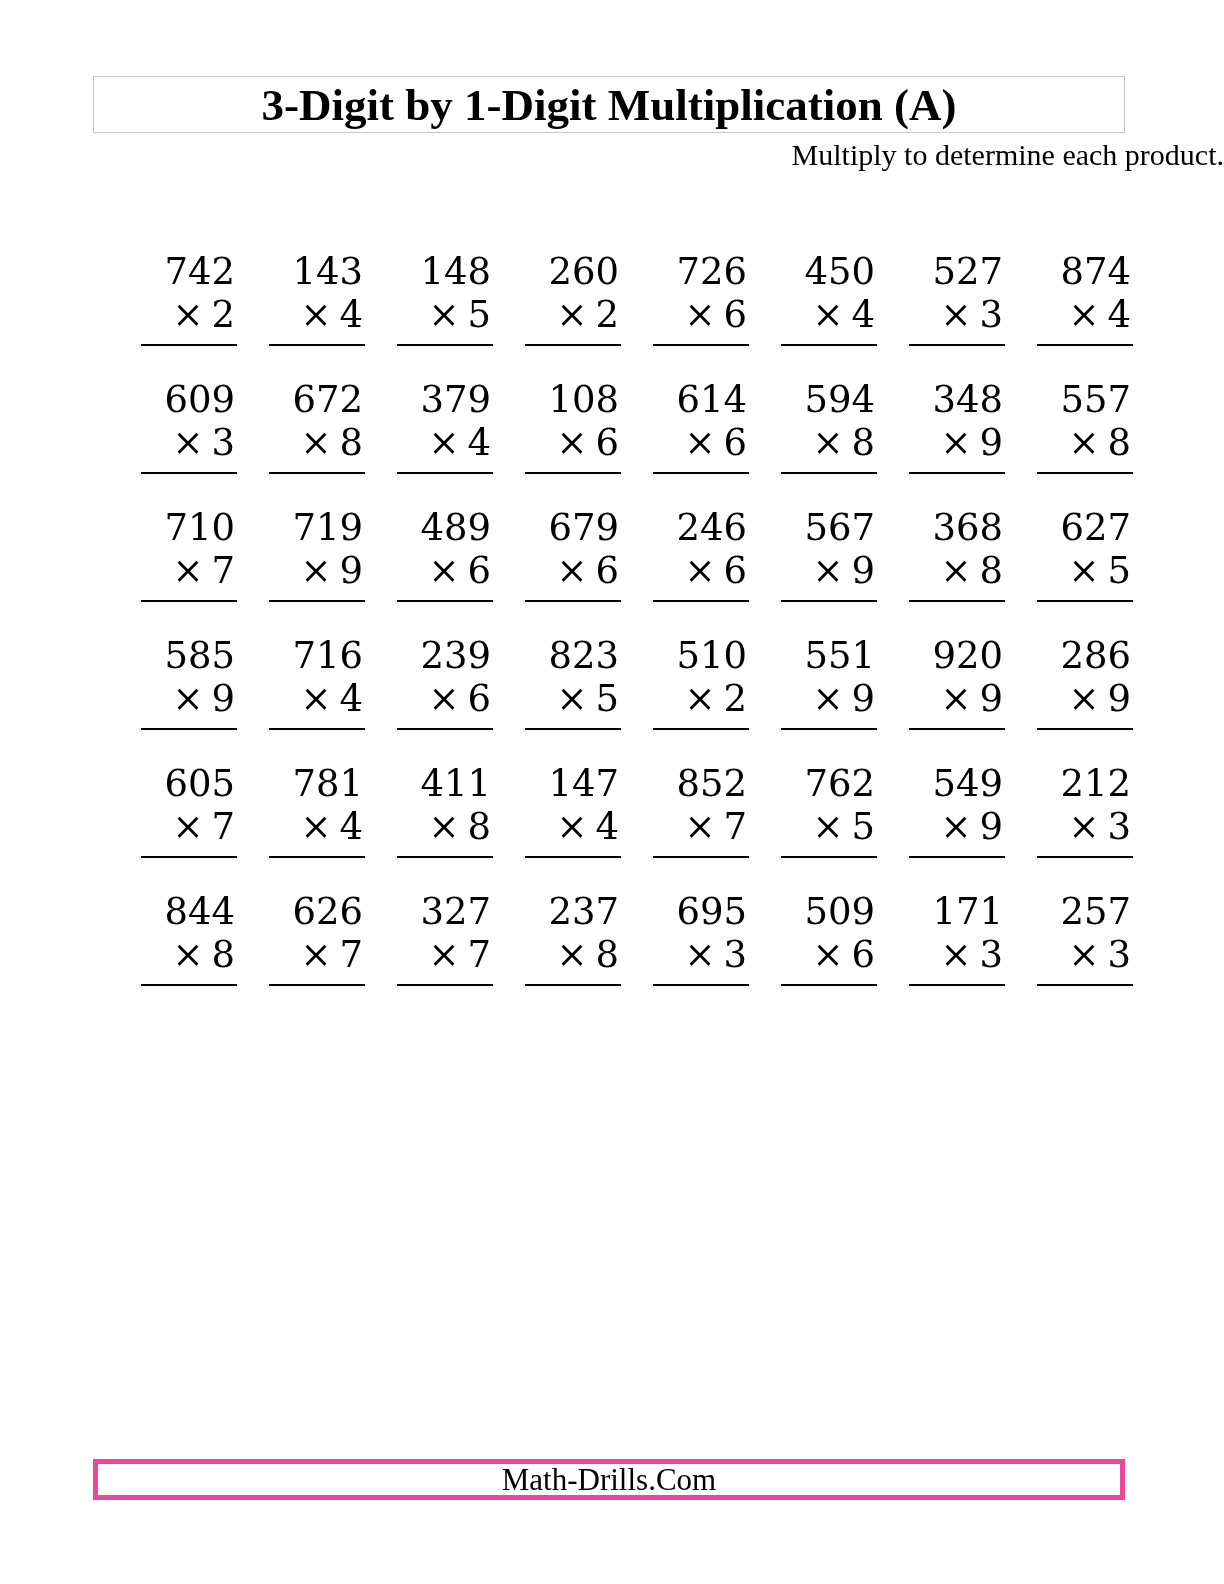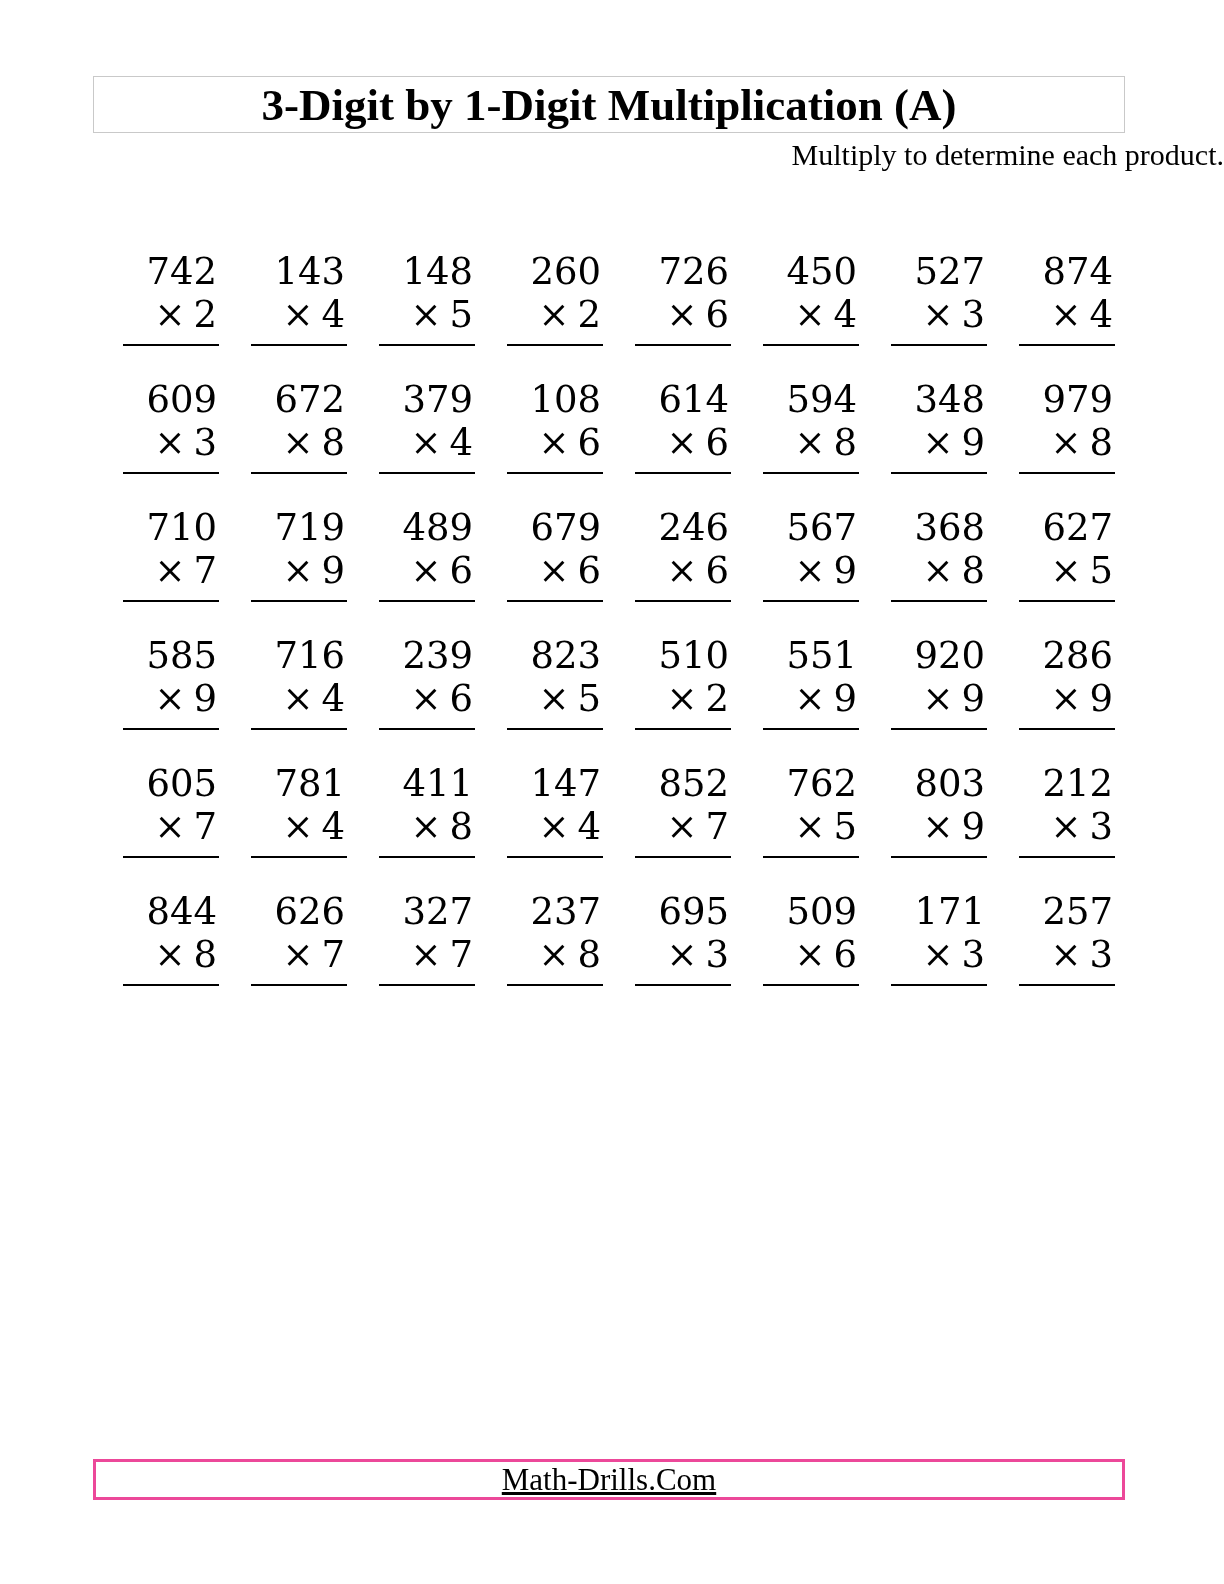--- a/index.html
+++ b/index.html
@@ -34,21 +34,21 @@
     position: absolute;
     top: 138px;
     left: 0;
     width: 100%;
     text-align: right;
     font-size: 30px;
   }
   .grid {
     position: absolute;
     top: 250px;
-    left: 123px;
+    left: 141px;
     width: 985px;
     display: grid;
     grid-template-columns: repeat(8, 96px);
     column-gap: 31px;
     row-gap: 106px;
     gap: 32px;
   }
   .problem {
     font-family: "DejaVu Serif", serif;
     font-size: 37px;
@@ -62,27 +62,26 @@
     border-bottom: 2px solid #000000;
     white-space: nowrap;
   }
   .sign { margin-right: 8px; }
   .footer-box {
     position: absolute;
     top: 1459px;
     left: 93px;
     width: 1032px;
     height: 41px;
-    border: 3px solid #ec4899;
+    border: 5px solid #ec4899;
     display: flex;
     align-items: center;
     justify-content: center;
     background: #ffffff;
     box-sizing: border-box;
-    text-decoration: underline;
   }
   .footer-text { font-size: 31px; }
 </style>
 </head>
 <body>
 
 <div class="title-box">
   <div class="title">3-Digit by 1-Digit Multiplication (A)</div>
 </div>
 
@@ -158,21 +157,21 @@
     <div class="operand">594</div>
     <div class="mult-row"><span class="sign">×</span><span>8</span></div>
   </div>
 
   <div class="problem">
     <div class="operand">348</div>
     <div class="mult-row"><span class="sign">×</span><span>9</span></div>
   </div>
 
   <div class="problem">
-    <div class="operand">979</div>
+    <div class="operand">557</div>
     <div class="mult-row"><span class="sign">×</span><span>8</span></div>
   </div>
 
   <div class="problem">
     <div class="operand">710</div>
     <div class="mult-row"><span class="sign">×</span><span>7</span></div>
   </div>
 
   <div class="problem">
     <div class="operand">719</div>
@@ -273,21 +272,21 @@
     <div class="operand">852</div>
     <div class="mult-row"><span class="sign">×</span><span>7</span></div>
   </div>
 
   <div class="problem">
     <div class="operand">762</div>
     <div class="mult-row"><span class="sign">×</span><span>5</span></div>
   </div>
 
   <div class="problem">
-    <div class="operand">803</div>
+    <div class="operand">549</div>
     <div class="mult-row"><span class="sign">×</span><span>9</span></div>
   </div>
 
   <div class="problem">
     <div class="operand">212</div>
     <div class="mult-row"><span class="sign">×</span><span>3</span></div>
   </div>
 
   <div class="problem">
     <div class="operand">844</div>

